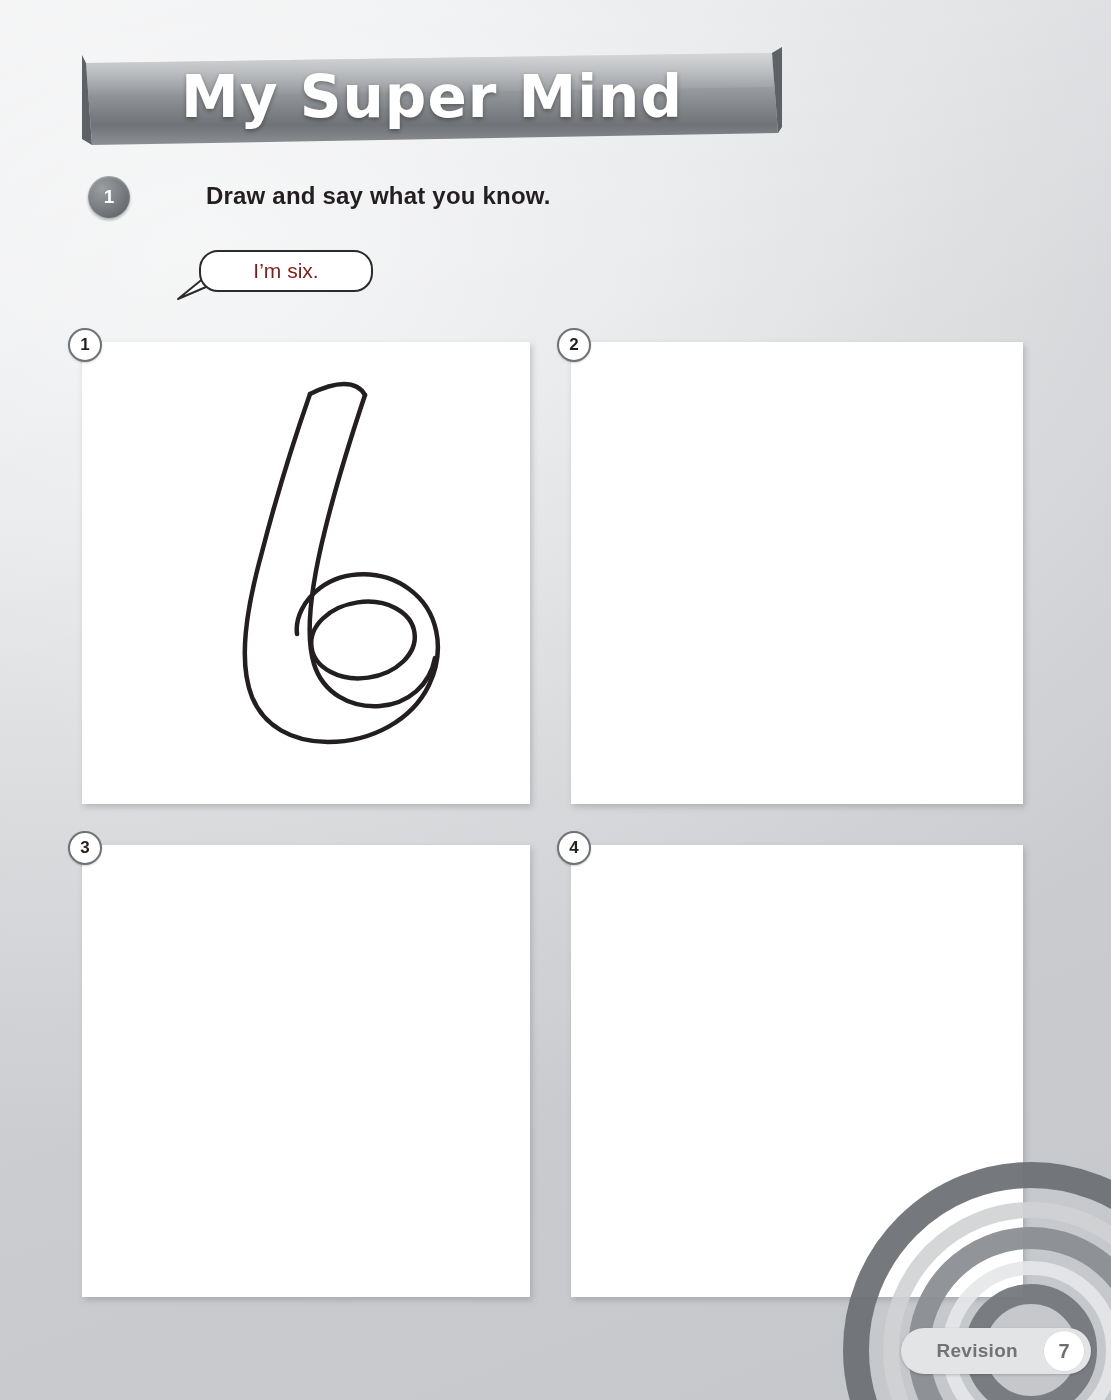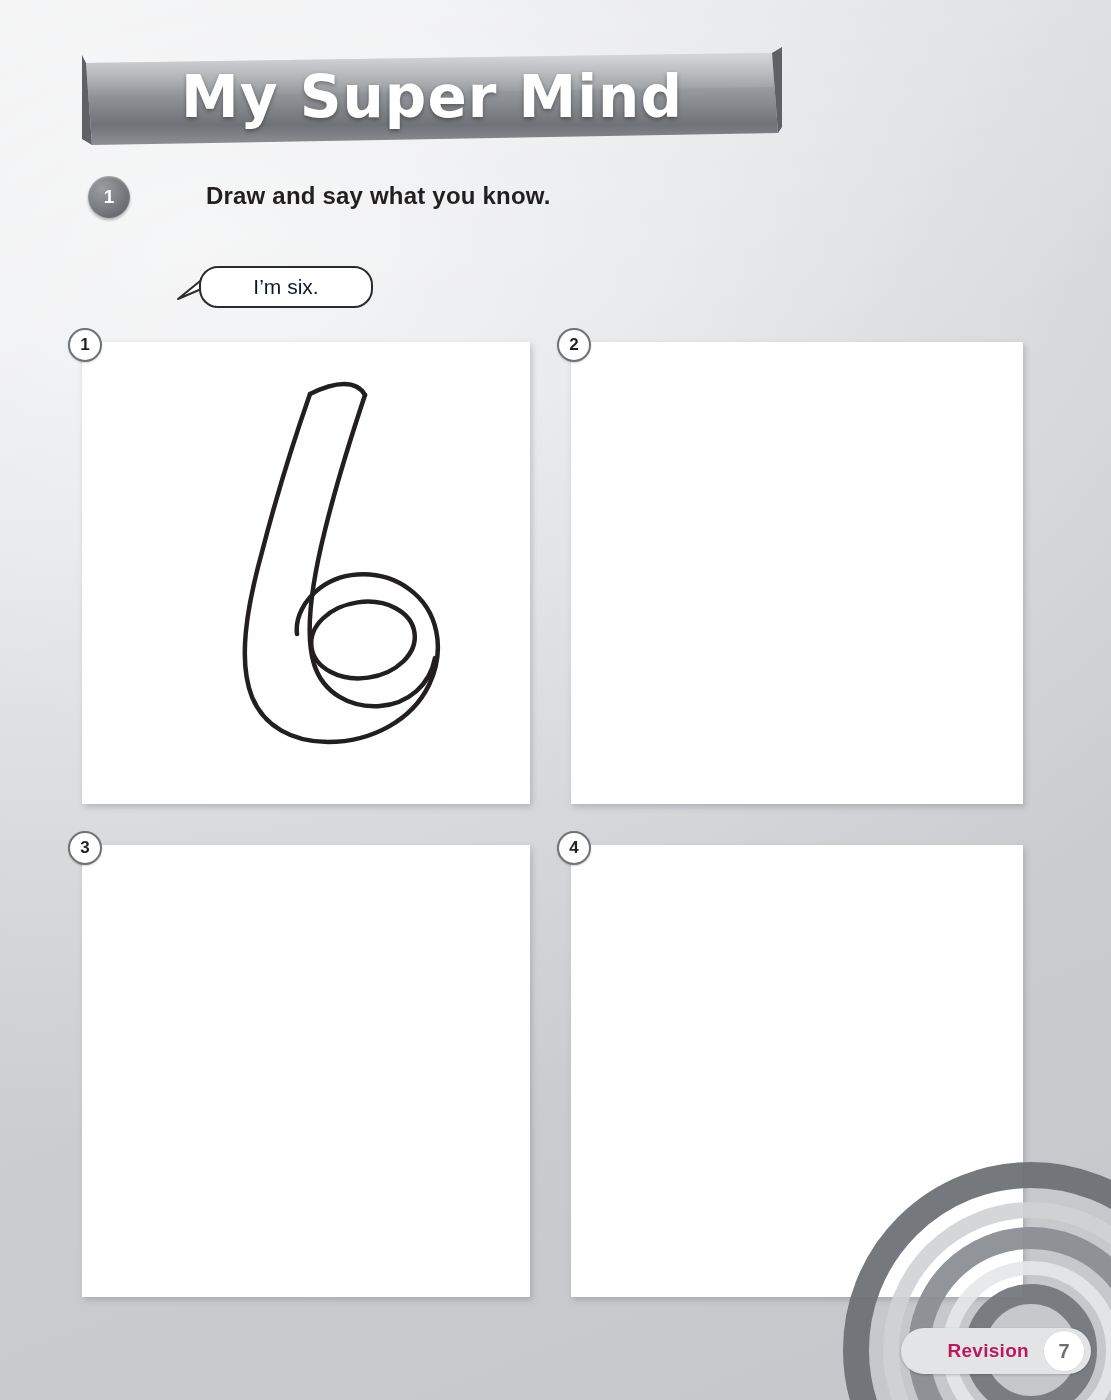--- a/index.html
+++ b/index.html
@@ -85,31 +85,31 @@
   .bubble-wrap {
     position: absolute;
     left: 176px;
     top: 250px;
     width: 200px;
     height: 52px;
   }
   .bubble {
     position: absolute;
     left: 23px;
-    top: 16px;
+    top: 0;
     width: 170px;
     height: 38px;
     border: 2px solid #2b2b2b;
     border-radius: 19px;
     background: #ffffff;
     display: flex;
     align-items: center;
     justify-content: center;
     font-size: 21px;
-    color: #0f172a;
+    color: #7f1d1d;
   }
   .bubble-tail {
     position: absolute;
     left: 0;
     top: 21px;
   }
 
   
   .frame {
     position: absolute;
@@ -163,24 +163,24 @@
     border-radius: 23px;
     background: #e3e4e6;
     box-shadow: 0 1px 3px rgba(0,0,0,0.2);
     display: flex;
     align-items: center;
     justify-content: flex-end;
     padding-right: 6px;
     box-sizing: border-box;
   }
   .footer-label {
-    color: #be185d;
+    color: #737373;
     font-size: 19px;
     font-weight: bold;
-    margin-right: 14px;
+    margin-right: 25px;
     letter-spacing: 0.3px;
   }
   .footer-page {
     width: 42px;
     height: 42px;
     border-radius: 50%;
     background: #ffffff;
     color: #6b6e72;
     font-size: 20px;
     font-weight: bold;

